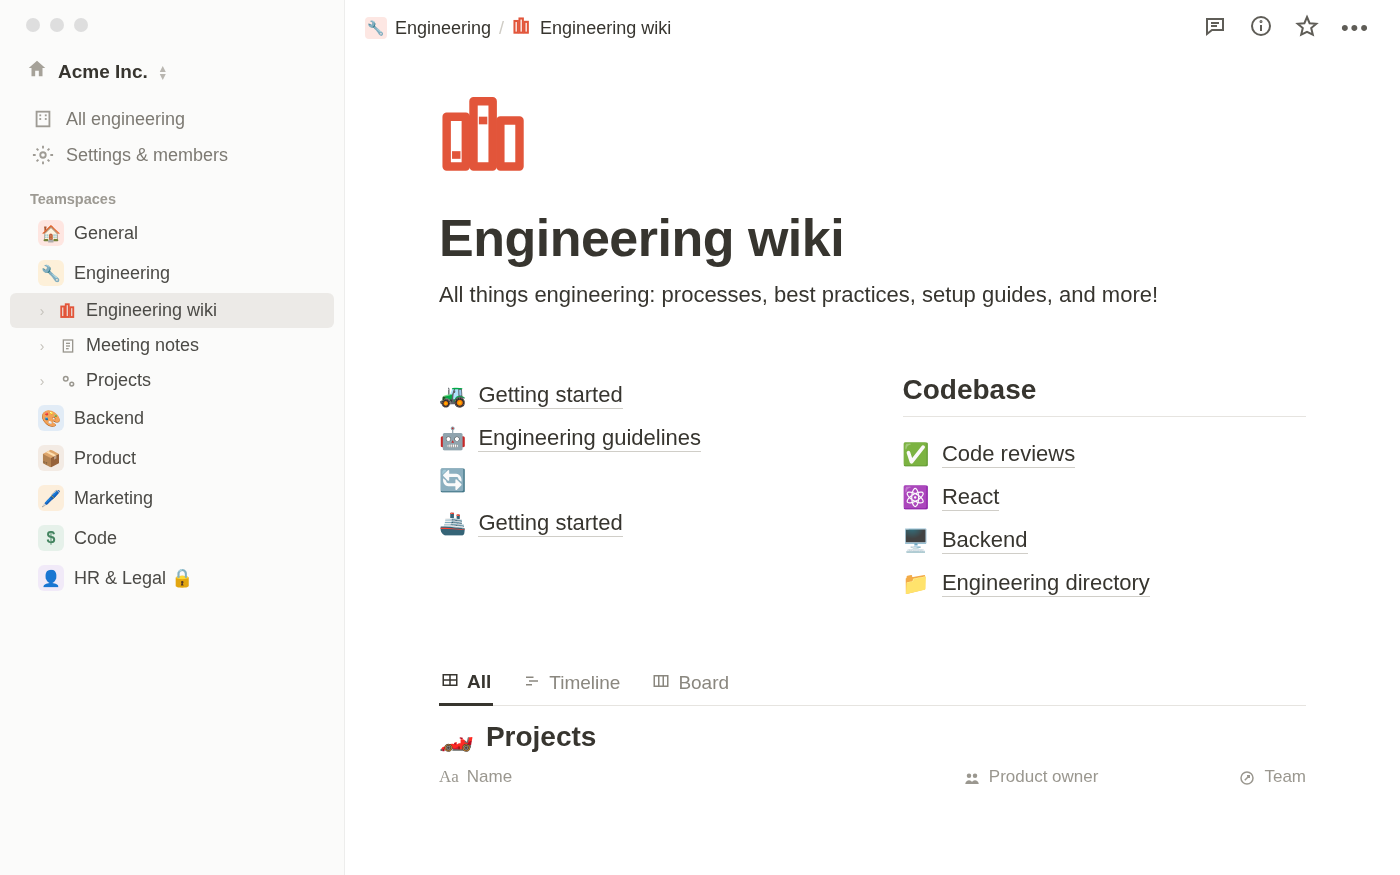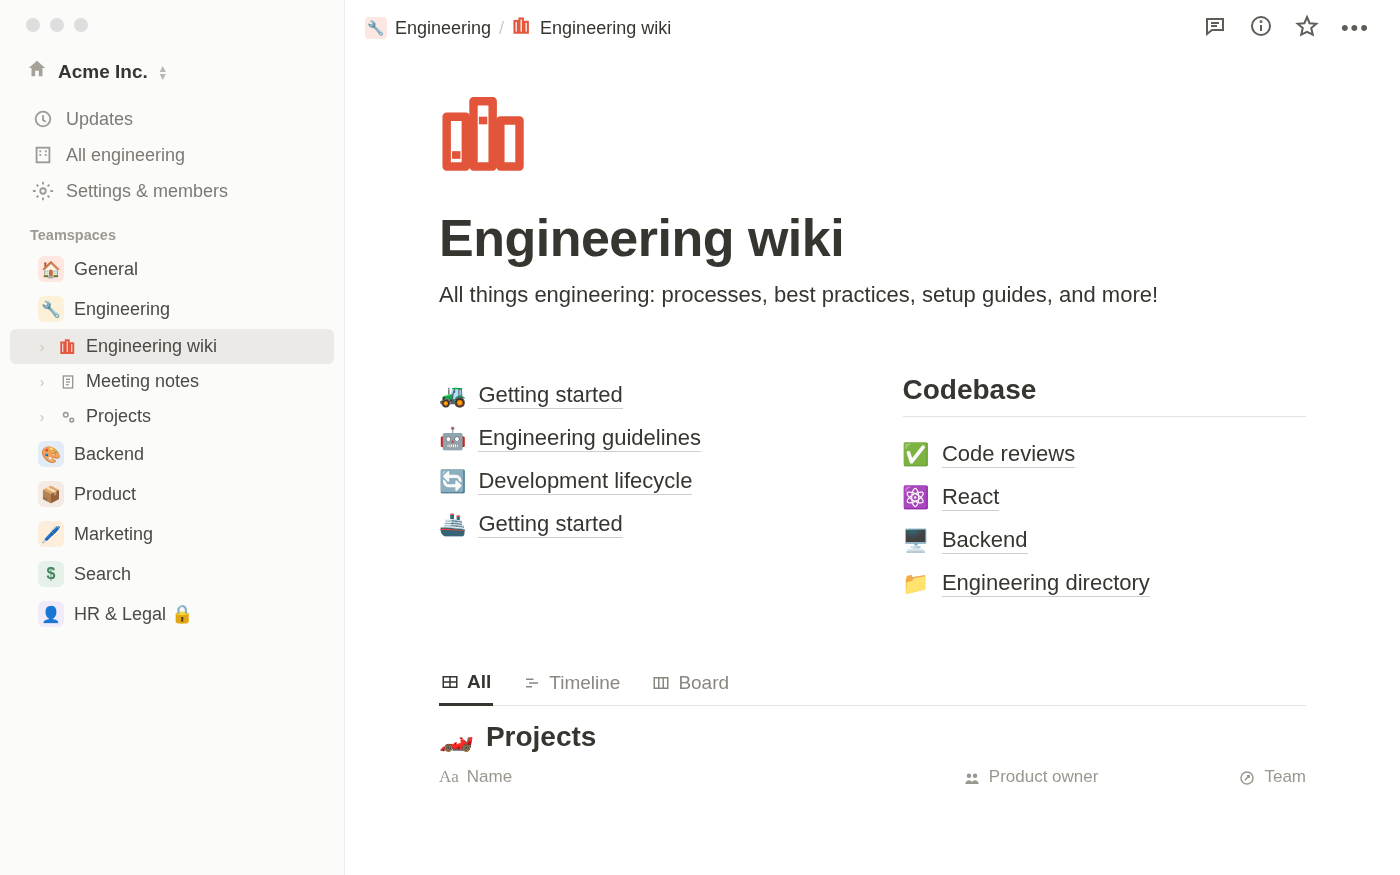--- a/index.html
+++ b/index.html
@@ -52,21 +52,21 @@
 .page-sub { font-size: 22px; color: #37352f; margin-top: 14px; }
 
 .cols { display: flex; gap: 60px; margin-top: 66px; }
 .col { flex: 1; min-width: 0; }
 .col h2 { font-size: 28px; font-weight: 700; padding-bottom: 10px; border-bottom: 1px solid #e6e4e0; margin-bottom: 16px; }
 .link-row { display: flex; align-items: center; gap: 12px; font-size: 22px; padding: 8px 0; }
 .link-row .em { font-size: 22px; }
 .pg-link { border-bottom: 1px solid #d0cec8; cursor: pointer; color: #37352f; }
 
 .db-tabs { display: flex; align-items: center; gap: 28px; margin-top: 56px; border-bottom: 1px solid #e6e4e0; }
-.db-tab { display: inline-flex; align-items: center; gap: 8px; padding: 10px 2px; font-size: 19px; color: #8a877f; cursor: pointer; }
+.db-tab { display: inline-flex; align-items: flex-start; gap: 8px; padding: 10px 2px; font-size: 19px; color: #8a877f; cursor: pointer; }
 .db-tab.active { color: #37352f; font-weight: 600; border-bottom: 3px solid #37352f; margin-bottom: -1px; }
 .db-tab svg { width: 18px; height: 18px; stroke: currentColor; fill: none; stroke-width: 2; }
 
 .db-title { display: flex; align-items: center; gap: 12px; font-size: 28px; font-weight: 700; margin-top: 14px; }
 .db-header { display: flex; align-items: center; gap: 40px; font-size: 17px; color: #9a978f; margin-top: 14px; }
 .db-h-item { display: inline-flex; align-items: flex-end; gap: 8px; }
 
 .books-icon-big svg { width: 92px; height: 92px; }
 .books-icon-crumb svg { width: 20px; height: 20px; }
 .books-icon-side svg { width: 18px; height: 18px; }
@@ -90,27 +90,20 @@
           </svg>
       </span>
       <span class="ws-name">Acme Inc.</span>
       <span class="ws-chevrons">
           <span>▴</span>
           <span>▾</span>
         </span>
     </div>
 
     <div class="nav-section">
-      <div class="nav-item">
-        <svg viewBox="0 0 24 24">
-            <circle cx="12" cy="12" r="8" fill="none" stroke="currentColor" stroke-width="2"></circle>
-            <path d="M12 8v5l3 2" fill="none" stroke="currentColor" stroke-width="2"></path>
-          </svg>
-        <span>Updates</span>
-      </div>
       <div class="nav-item">
         <svg viewBox="0 0 24 24">
             <rect x="5" y="4" width="14" height="16" fill="none" stroke="currentColor" stroke-width="2"></rect>
             <rect x="8" y="7" width="2" height="2" fill="currentColor"></rect>
             <rect x="14" y="7" width="2" height="2" fill="currentColor"></rect>
             <rect x="8" y="11" width="2" height="2" fill="currentColor"></rect>
             <rect x="14" y="11" width="2" height="2" fill="currentColor"></rect>
           </svg>
         <span>All engineering</span>
       </div>
@@ -177,21 +170,21 @@
     <div class="ts-item">
       <span class="ts-badge brown">📦</span>
       <span>Product</span>
     </div>
     <div class="ts-item">
       <span class="ts-badge orange">🖊️</span>
       <span>Marketing</span>
     </div>
     <div class="ts-item">
       <span class="ts-badge green" style="color:#448460;font-weight:600">$</span>
-      <span>Search</span>
+      <span>Code</span>
     </div>
     <div class="ts-item">
       <span class="ts-badge purple">👤</span>
       <span>HR &amp; Legal 🔒</span>
     </div>
   </aside>
 
   <main class="main">
     <div class="topbar">
       <div class="breadcrumbs">
@@ -257,21 +250,20 @@
           <div class="link-row">
               <span class="em">🚜</span>
               <span class="pg-link">Getting started</span>
             </div>
           <div class="link-row">
               <span class="em">🤖</span>
               <span class="pg-link">Engineering guidelines</span>
             </div>
           <div class="link-row">
               <span class="em">🔄</span>
-              <span class="pg-link">Development lifecycle</span>
             </div>
           <div class="link-row">
               <span class="em">🚢</span>
               <span class="pg-link">Getting started</span>
             </div>
         </div>
         <div class="col">
           <h2>Codebase</h2>
           <div class="link-row">
               <span class="em">✅</span>

